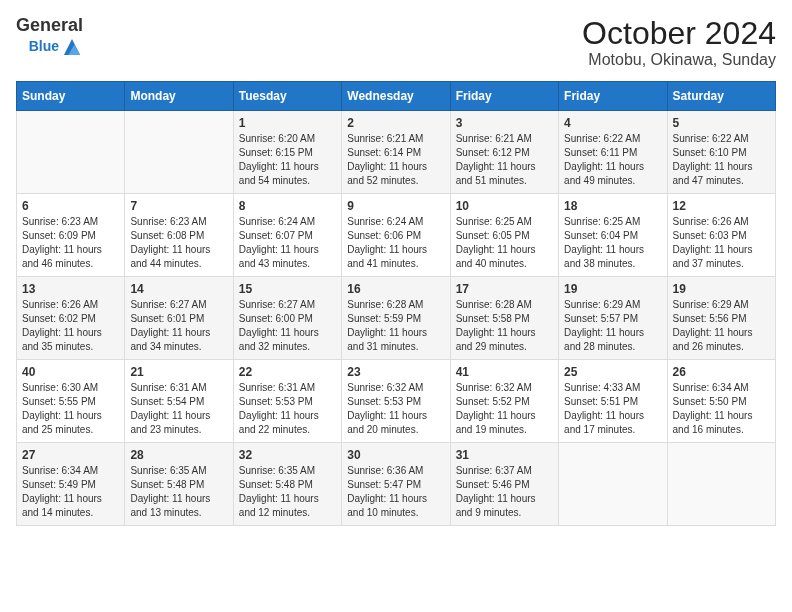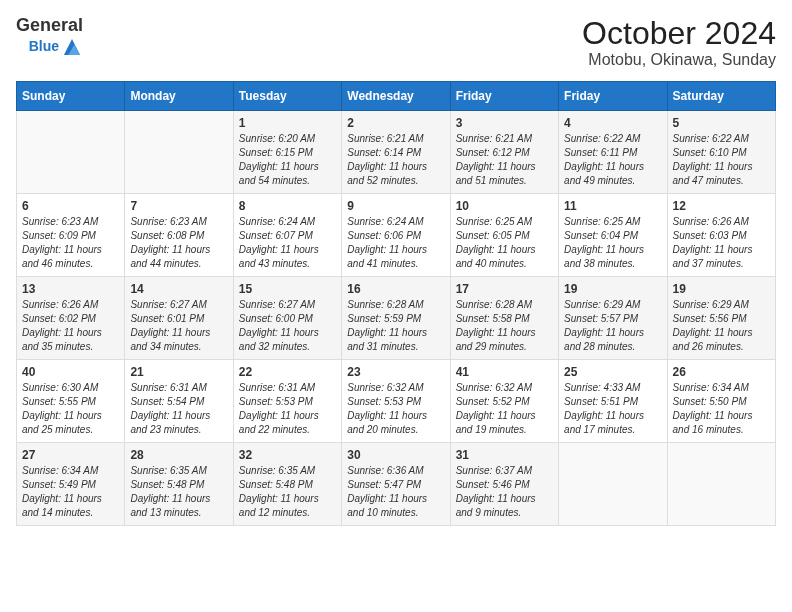--- a/index.html
+++ b/index.html
@@ -80,21 +80,20 @@
     .day-num {
       font-size: 12px;
       font-weight: bold;
       display: block;
       margin-bottom: 2px;
     }
     .day-info {
       font-size: 10px;
       line-height: 1.4;
       color: #333;
-      font-style: italic;
     }
     .empty-cell {
       background: #f9f9f9;
     }
     tbody tr:nth-child(odd) {
       background-color: #f5f5f5;
     }
     tbody tr:nth-child(even) {
       background-color: #fff;
     }
@@ -193,21 +192,21 @@
 Sunset: 6:06 PM
 Daylight: 11 hours and 41 minutes.</div>
         </td>
         <td>
           <span class="day-num">10</span>
           <div class="day-info" style="white-space: pre-line;">Sunrise: 6:25 AM
 Sunset: 6:05 PM
 Daylight: 11 hours and 40 minutes.</div>
         </td>
         <td>
-          <span class="day-num">11</span>
+          <span class="day-num">18</span>
           <div class="day-info" style="white-space: pre-line;">Sunrise: 6:25 AM
 Sunset: 6:04 PM
 Daylight: 11 hours and 38 minutes.</div>
         </td>
         <td>
           <span class="day-num">12</span>
           <div class="day-info" style="white-space: pre-line;">Sunrise: 6:26 AM
 Sunset: 6:03 PM
 Daylight: 11 hours and 37 minutes.</div>
         </td>

